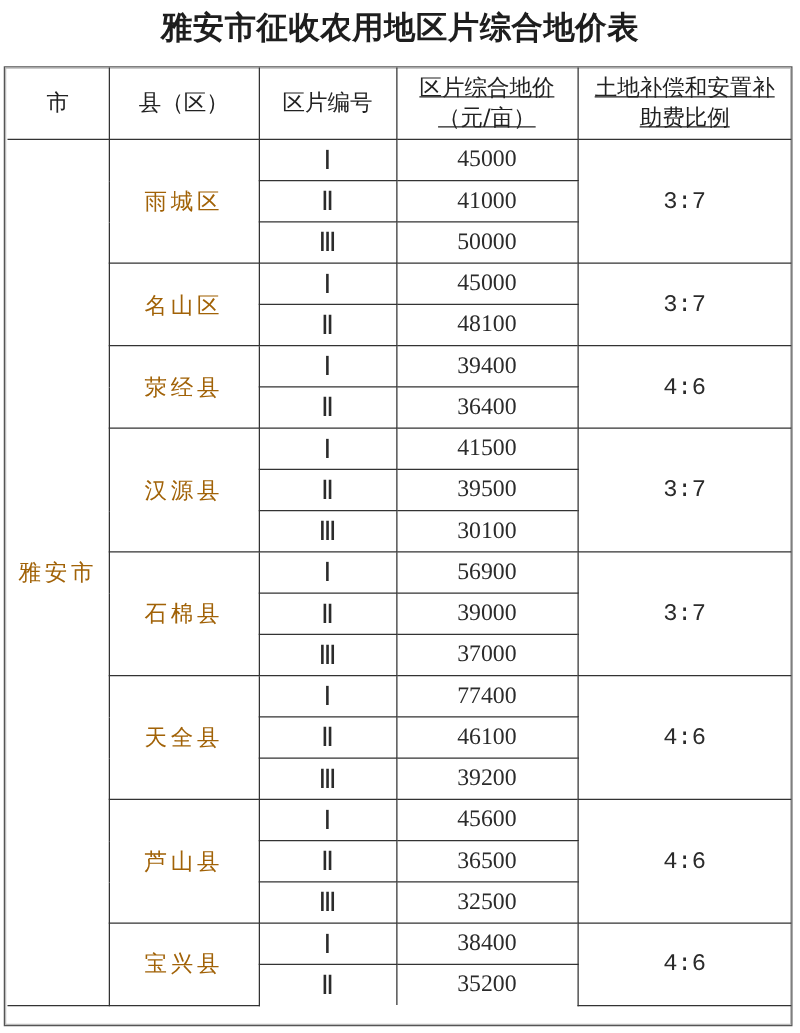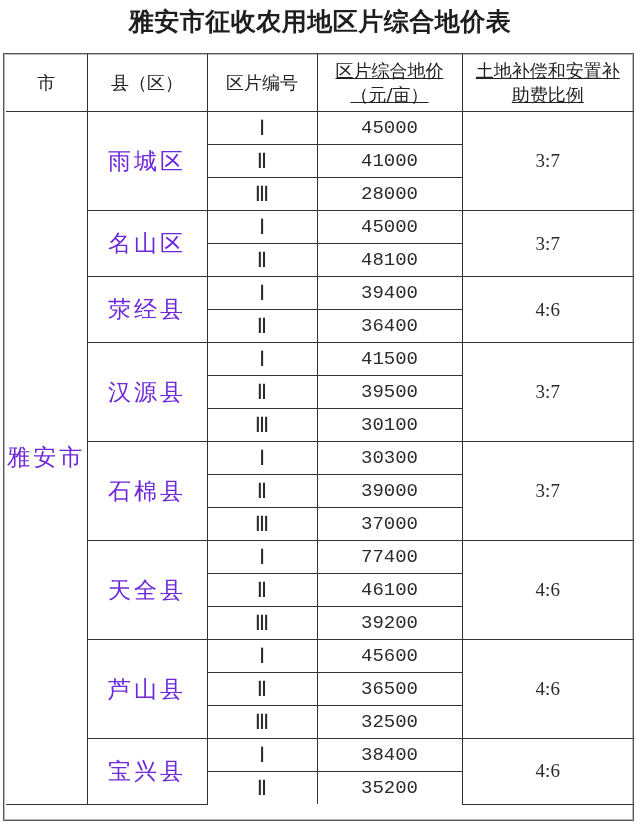--- a/index.html
+++ b/index.html
@@ -63,36 +63,36 @@
       font-weight: normal;
       font-family: "DejaVu Sans", sans-serif;
       font-size: 18px;
       line-height: 24px;
       height: 57px;
       color: #222;
     }
     th .line { display: block; text-decoration: underline; }
     td {
       height: 32px;
-      font-family: Liberation Mono, monospace;
+      font-family: Liberation Serif, serif;
       font-size: 19px;
       color: #2b2b2b;
     }
     td.city, td.county {
       font-family: Liberation Mono, monospace;
-      font-size: 23px;
+      font-size: 18px;
       letter-spacing: 3px;
-      color: #6d28d9;
+      color: #a16207;
     }
     td.zone {
       font-family: "Liberation Serif", serif;
       font-size: 21px;
     }
     td.ratio {
-      font-family: Liberation Serif, serif;
+      font-family: Liberation Mono, monospace;
       font-size: 19px;
     }
     col.c1 { width: 81px; }
     col.c2 { width: 120px; }
     col.c3 { width: 110px; }
     col.c4 { width: 145px; }
     col.c5 { width: 171px; }
   </style>
 </head>
 <body>
@@ -130,21 +130,21 @@
           <td class="zone">Ⅰ</td>
           <td class="price">45000</td>
           <td class="ratio" rowspan="3">3:7</td>
         </tr>
         <tr>
           <td class="zone">Ⅱ</td>
           <td class="price">41000</td>
         </tr>
         <tr>
           <td class="zone">Ⅲ</td>
-          <td class="price">28000</td>
+          <td class="price">50000</td>
         </tr>
         <tr>
           <td class="county" rowspan="2">名山区</td>
           <td class="zone">Ⅰ</td>
           <td class="price">45000</td>
           <td class="ratio" rowspan="2">3:7</td>
         </tr>
         <tr>
           <td class="zone">Ⅱ</td>
           <td class="price">48100</td>
@@ -169,21 +169,21 @@
           <td class="zone">Ⅱ</td>
           <td class="price">39500</td>
         </tr>
         <tr>
           <td class="zone">Ⅲ</td>
           <td class="price">30100</td>
         </tr>
         <tr>
           <td class="county" rowspan="3">石棉县</td>
           <td class="zone">Ⅰ</td>
-          <td class="price">30300</td>
+          <td class="price">56900</td>
           <td class="ratio" rowspan="3">3:7</td>
         </tr>
         <tr>
           <td class="zone">Ⅱ</td>
           <td class="price">39000</td>
         </tr>
         <tr>
           <td class="zone">Ⅲ</td>
           <td class="price">37000</td>
         </tr>

